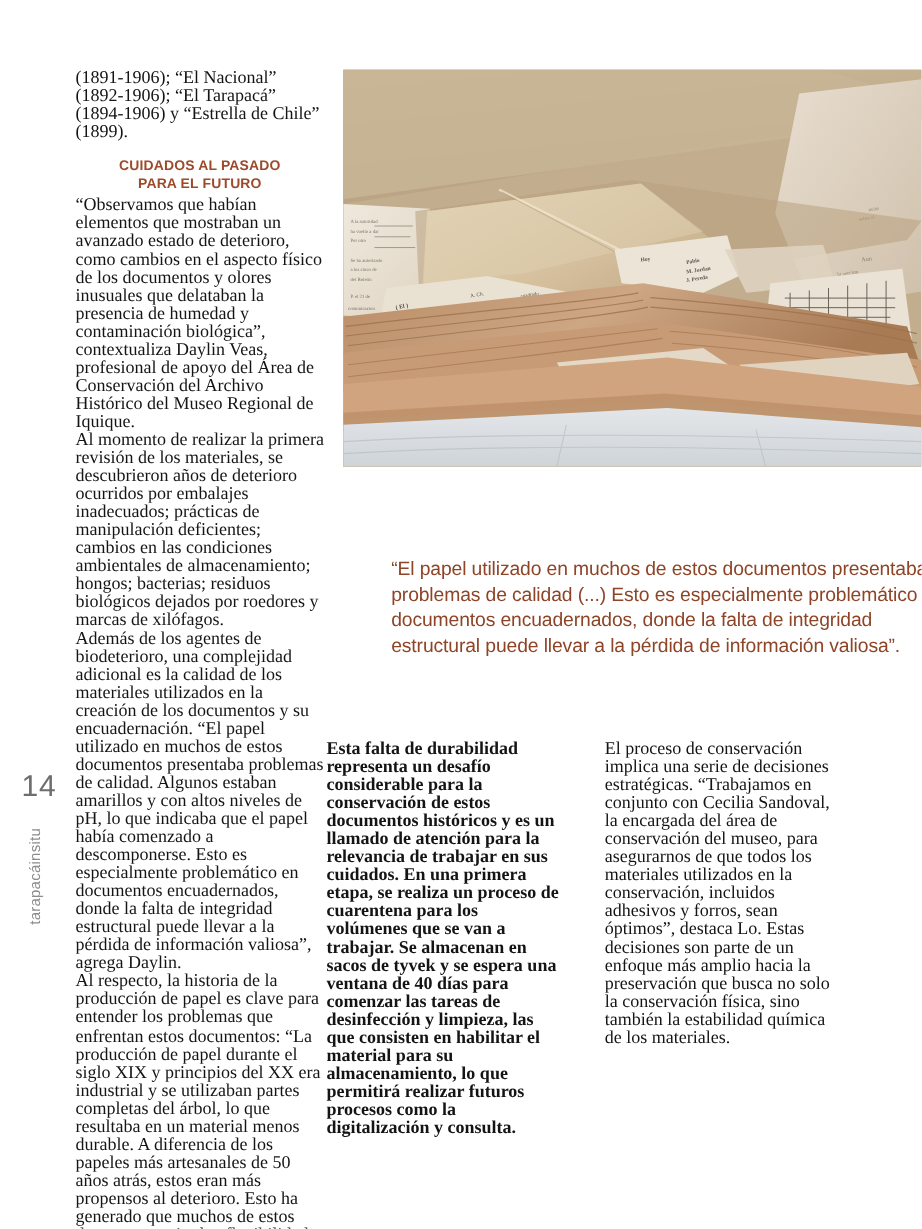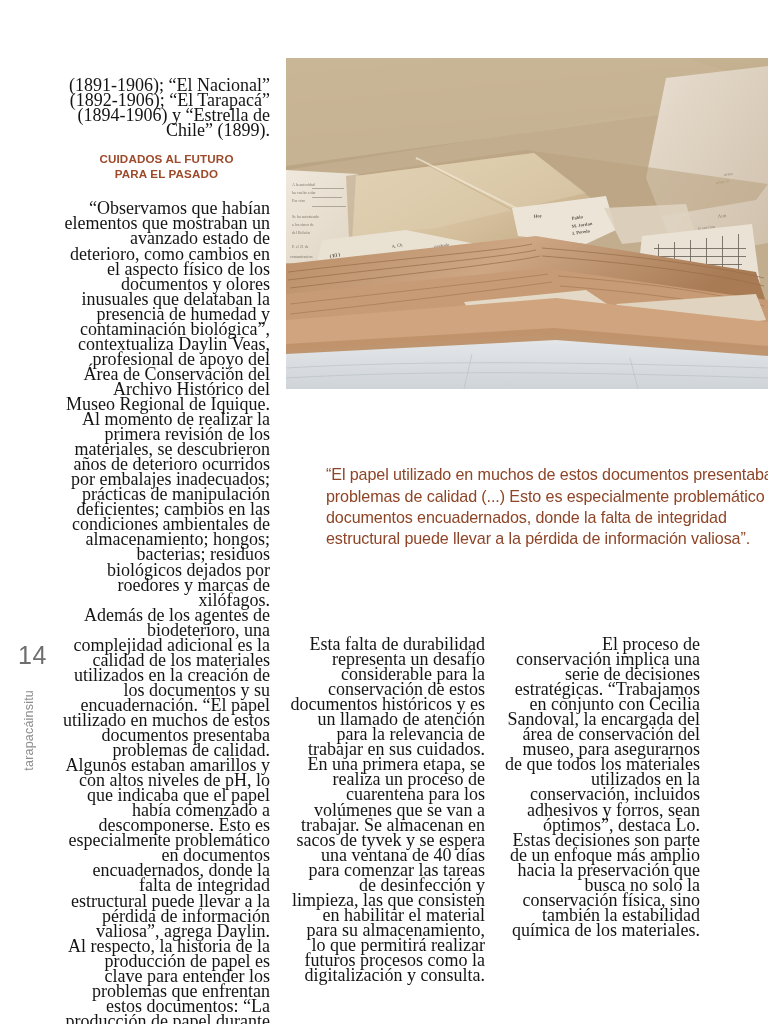--- a/index.html
+++ b/index.html
@@ -50,25 +50,24 @@
 
   
   .col-left {
     position: absolute;
     left: 63px;
     top: 58px;
     width: 207px;
   }
   .body-text {
     font-family: "Liberation Serif", serif;
-    font-size: 18px;
+    font-size: 15px;
     line-height: 15.05px;
-    text-align: right;
+    text-align: left;
     color: #141414;
-    margin-top: 20px;
   }
   .body-text p { margin: 0; }
 
   .section-head {
     font-family: "Liberation Sans", sans-serif;
     font-size: 11.6px;
     font-weight: 700;
     line-height: 14.6px;
     letter-spacing: 0.15px;
     text-align: center;
@@ -97,23 +96,24 @@
     font-family: "Liberation Sans", sans-serif;
     font-size: 16.1px;
     line-height: 21.4px;
     color: #8e4426;
     letter-spacing: -0.1px;
   }
 
   
   .col-mid {
     position: absolute;
-    left: 289px;
+    left: 272px;
     top: 617px;
     width: 196px;
+    font-weight: bold;
   }
   .col-right {
     position: absolute;
     left: 504px;
     top: 617px;
     width: 196px;
   }
 </style>
 </head>
 <body>
@@ -122,22 +122,22 @@
   <div class="folio">14</div>
   <div class="rail-label">tarapacáinsitu</div>
 </div>
 
 <div class="col-left">
   <div class="body-text">
     <p>(1891-1906); “El Nacional” (1892-1906); “El Tarapacá” (1894-1906) y “Estrella de Chile” (1899).</p>
   </div>
 
   <div class="section-head">
-    <div>CUIDADOS AL FUTURO</div>
-    <div>PARA EL PASADO</div>
+    <div>CUIDADOS AL PASADO</div>
+    <div>PARA EL FUTURO</div>
   </div>
 
   <div class="body-text">
     <p>“Observamos que habían elementos que mostraban un avanzado estado de deterioro, como cambios en el aspecto físico de los documentos y olores inusuales que delataban la presencia de humedad y contaminación biológica”, contextualiza Daylin Veas, profesional de apoyo del Área de Conservación del Archivo Histórico del Museo Regional de Iquique.</p>
     <p>Al momento de realizar la primera revisión de los materiales, se descubrieron años de deterioro ocurridos por embalajes inadecuados; prácticas de manipulación deficientes; cambios en las condiciones ambientales de almacenamiento; hongos; bacterias; residuos biológicos dejados por roedores y marcas de xilófagos.</p>
     <p>Además de los agentes de biodeterioro, una complejidad adicional es la calidad de los materiales utilizados en la creación de los documentos y su encuadernación. “El papel utilizado en muchos de estos documentos presentaba problemas de calidad. Algunos estaban amarillos y con altos niveles de pH, lo que indicaba que el papel había comenzado a descomponerse. Esto es especialmente problemático en documentos encuadernados, donde la falta de integridad estructural puede llevar a la pérdida de información valiosa”, agrega Daylin.</p>
     <p>Al respecto, la historia de la producción de papel es clave para entender los problemas que enfrentan estos documentos: “La producción de papel durante el siglo XIX y principios del XX era industrial y se utilizaban partes completas del árbol, lo que resultaba en un material menos durable. A diferencia de los papeles más artesanales de 50 años atrás, estos eran más propensos al deterioro. Esto ha generado que muchos de estos documentos pierdan flexibilidad, se tornen quebradizos y eventualmente, se desintegren”, concluye.</p>
   </div>
 </div>
 

